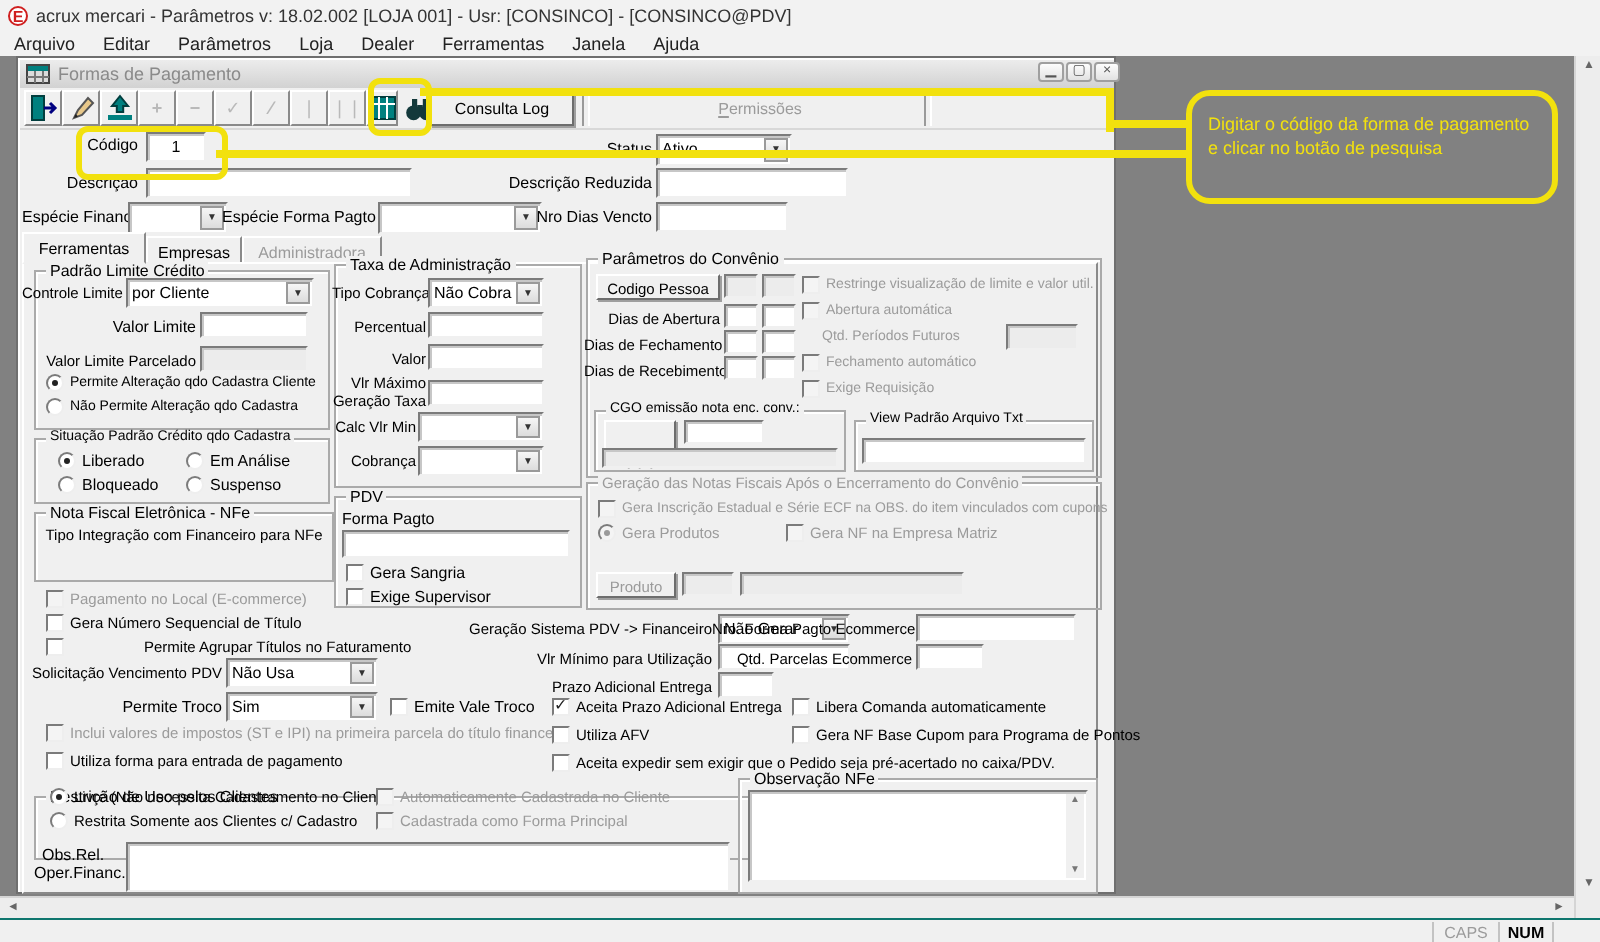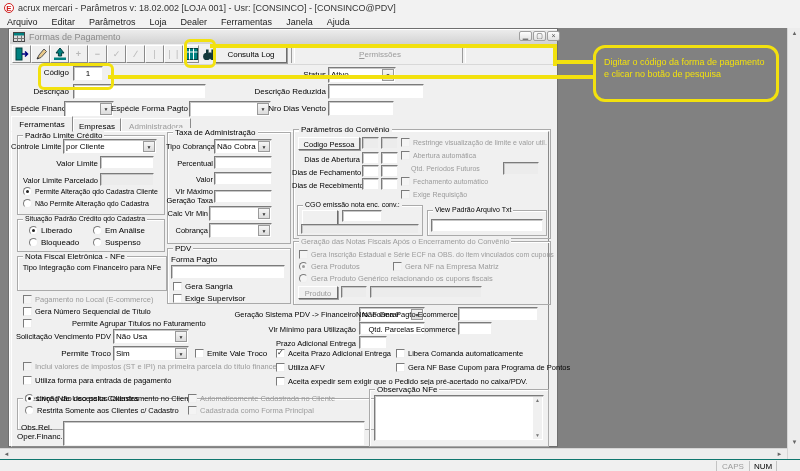--- a/index.html
+++ b/index.html
@@ -365,24 +365,20 @@
         <span>Gera Inscrição Estadual e Série ECF na OBS. do item vinculados com cupons</span>
       </div>
     <div class="rb on dimc fs75" style="left:290px;top:233px;">
         <span class="bx"></span>
         <span>Gera Produtos</span>
       </div>
     <div class="cb dimc fs75" style="left:384px;top:233px;">
         <span class="bx"></span>
         <span>Gera NF na Empresa Matriz</span>
       </div>
-    <div class="rb dimc fs75" style="left:290px;top:245px;">
-        <span class="bx"></span>
-        <span>Gera Produto Genérico relacionando os cupons fiscais</span>
-      </div>
     <div class="push dim fs75" style="left:289px;top:257px;width:40px;height:13px;padding-top:2px;">Produto</div>
     <div class="fld dis" style="left:332px;top:257px;width:26px;height:12px;"></div>
     <div class="fld dis" style="left:361px;top:257px;width:112px;height:12px;"></div>
 
     <div class="lbl r fs75" style="left:217px;top:281px;width:130px;">Geração Sistema PDV -&gt; Financeiro</div>
     <div class="fld dd" style="left:350px;top:278px;width:66px;height:15px;"><span>Não Gerar</span><span class="arr">▼</span></div>
     <div class="lbl r fs75" style="left:347px;top:281px;width:100px;">Nro. Forma Pagto Ecommerce</div>
     <div class="fld" style="left:449px;top:278px;width:80px;height:14px;"></div>
     <div class="lbl r fs75" style="left:247px;top:296px;width:100px;">Vlr Mínimo para Utilização</div>
     <div class="fld" style="left:350px;top:293px;width:66px;height:13px;"></div>
@@ -436,17 +432,17 @@
   </div>
   <div class="abs vscroll">
     <div class="sbtn" style="left:1px;top:1px;">▲</div>
     <div class="sbtn" style="left:1px;top:410px;">▼</div>
   </div>
 
   <div class="abs statusbar">
     <div class="sep" style="left:716px;top:1px;height:10px;"></div>
     <div class="lbl dim c" style="left:720px;top:2px;width:26px;">CAPS</div>
     <div class="sep" style="left:749px;top:1px;height:10px;"></div>
-    <div class="lbl c" style="left:752px;top:2px;width:22px;font-weight:normal;">NUM</div>
+    <div class="lbl c" style="left:752px;top:2px;width:22px;font-weight:bold;">NUM</div>
     <div class="sep" style="left:776px;top:1px;height:10px;"></div>
   </div>
 
 </div>
 
 </body></html>

